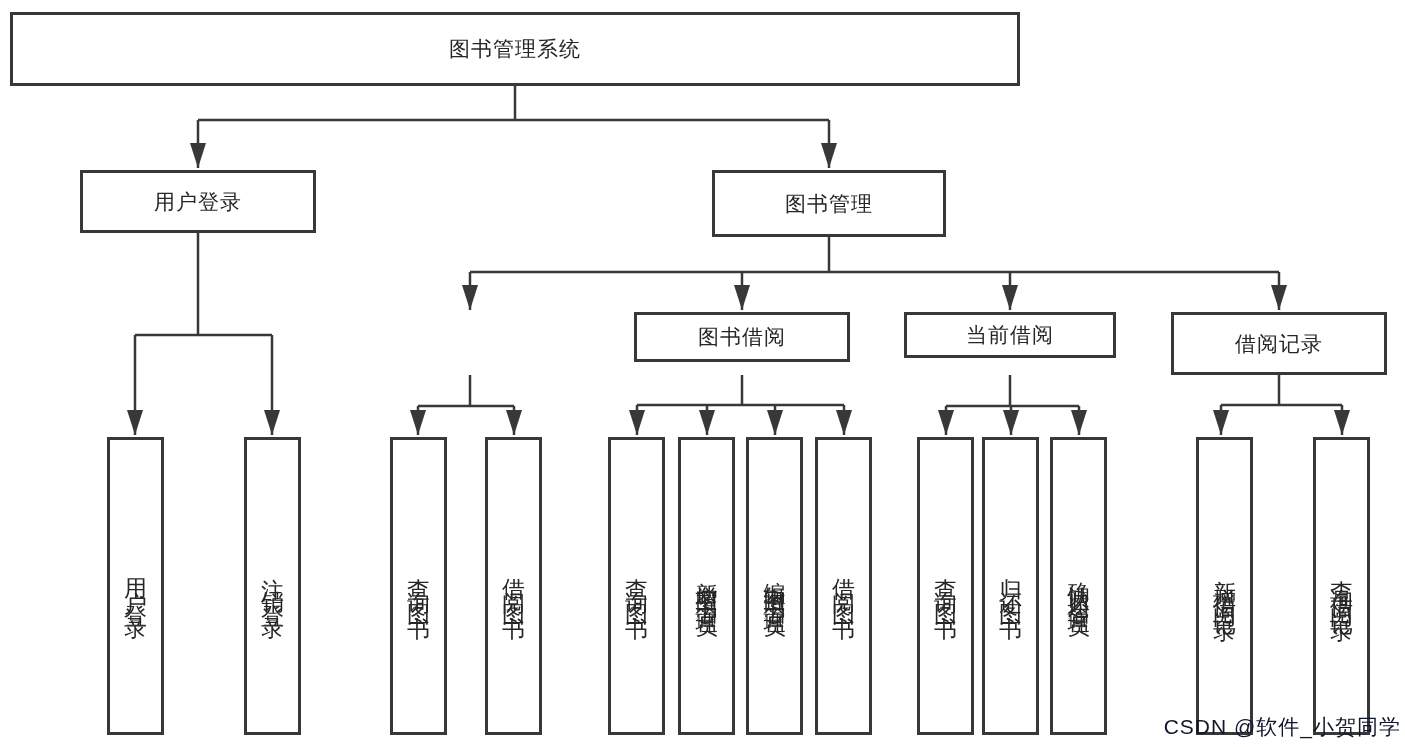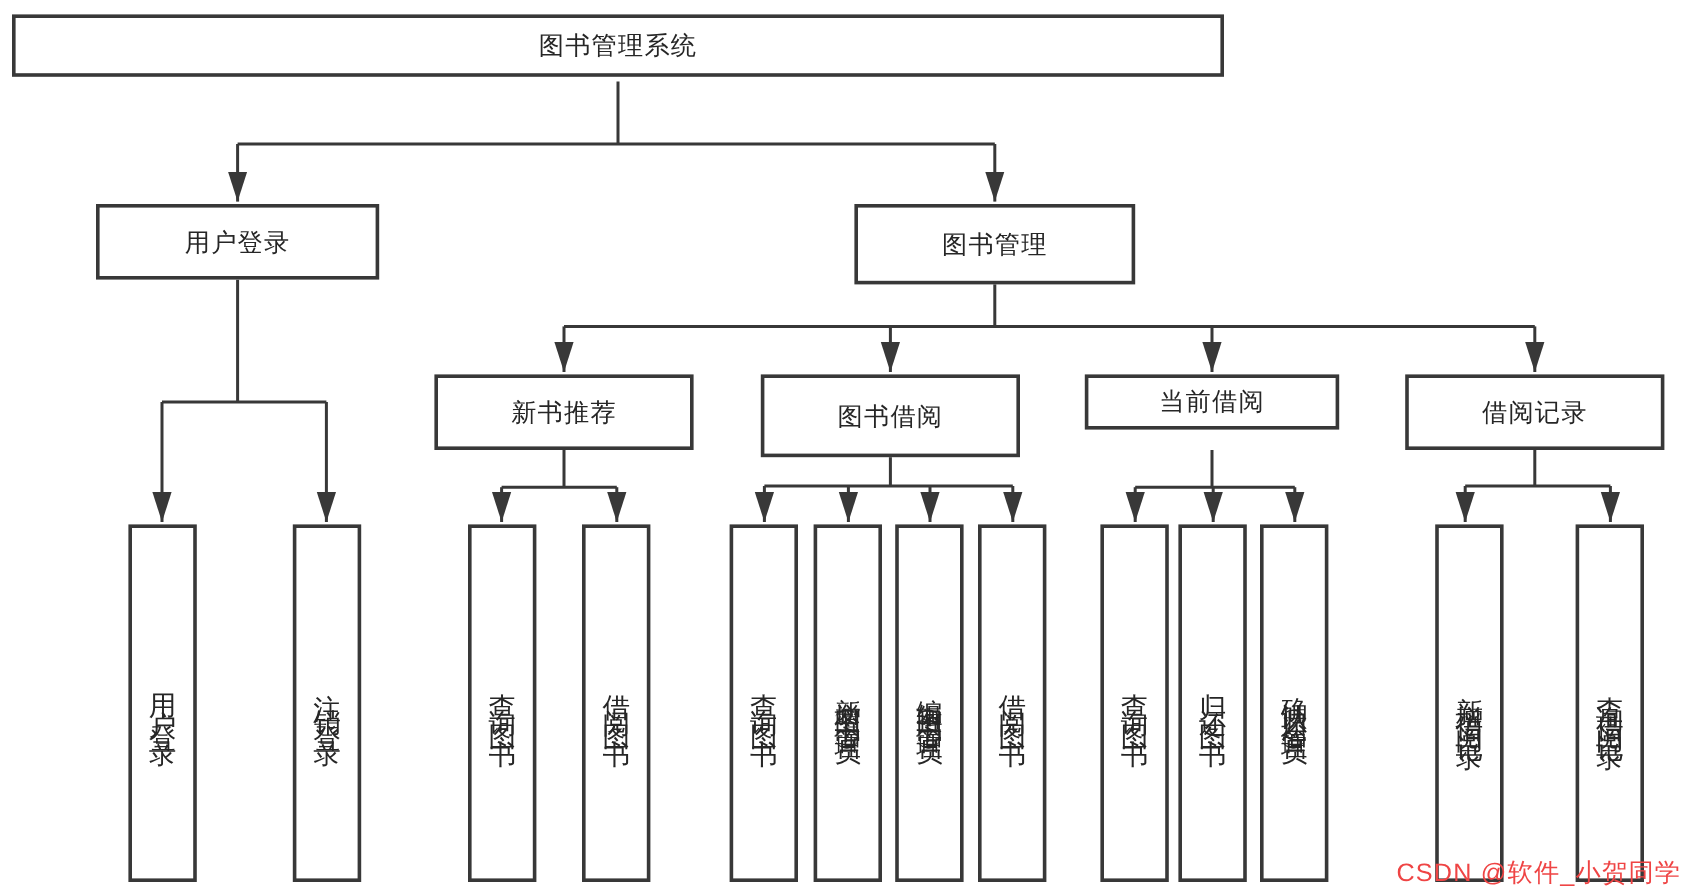--- a/index.html
+++ b/index.html
@@ -19,21 +19,21 @@
     display:flex; align-items:center; justify-content:center; z-index:2;
   }
   .vtext {
     writing-mode:vertical-rl; text-orientation:mixed; line-height:1;
     font-size:23px; color:#262626; letter-spacing:13px; white-space:nowrap;
   }
   .vtext.med   { letter-spacing:8px; }
   .vtext.tight { letter-spacing:5px; font-size:22px; }
   #watermark {
     position:absolute; right:4px; bottom:6px; z-index:5;
-    font-size:21px; color:#ef4444; letter-spacing:1px;
+    font-size:21px; color:#0f172a; letter-spacing:1px;
   }
 </style>
 </head>
 <body>
 
 <div id="canvas">
 
   <svg id="wires" xmlns="http://www.w3.org/2000/svg" width="1405" height="747" viewBox="0 0 1405 747">
     <defs>
       <marker id="ah" markerUnits="userSpaceOnUse" markerWidth="26" markerHeight="18" viewBox="0 0 26 18" refX="25" refY="9" orient="auto">
@@ -70,35 +70,32 @@
       <line x1="946" y1="406" x2="946" y2="435" marker-end="url(#ah)"></line>
       <line x1="1011" y1="406" x2="1011" y2="435" marker-end="url(#ah)"></line>
       <line x1="1079" y1="406" x2="1079" y2="435" marker-end="url(#ah)"></line>
 
       <path d="M1279,375 V405 M1221,405 H1342"></path>
       <line x1="1221" y1="405" x2="1221" y2="435" marker-end="url(#ah)"></line>
       <line x1="1342" y1="405" x2="1342" y2="435" marker-end="url(#ah)"></line>
     </g>
   </svg>
 
-  <div class="hnode" style="left:10px; top:12px; width:1010px; height:52px;">
+  <div class="hnode" style="left:10px; top:12px; width:1010px; height:74px;">
     <span>图书管理系统</span>
   </div>
 
   <div class="hnode" style="left:80px; top:170px; width:236px; height:63px;">
     <span>用户登录</span>
   </div>
   <div class="hnode" style="left:712px; top:170px; width:234px; height:67px;">
     <span>图书管理</span>
   </div>
 
-  <div class="hnode" style="left:362px; top:312px; width:216px; height:63px;">
-    <span>新书推荐</span>
-  </div>
-  <div class="hnode" style="left:634px; top:312px; width:216px; height:69px;">
+  <div class="hnode" style="left:634px; top:312px; width:216px; height:50px;">
     <span>图书借阅</span>
   </div>
   <div class="hnode" style="left:904px; top:312px; width:212px; height:46px;">
     <span>当前借阅</span>
   </div>
   <div class="hnode" style="left:1171px; top:312px; width:216px; height:63px;">
     <span>借阅记录</span>
   </div>
 
   <div class="leaf" style="left:107px;">

